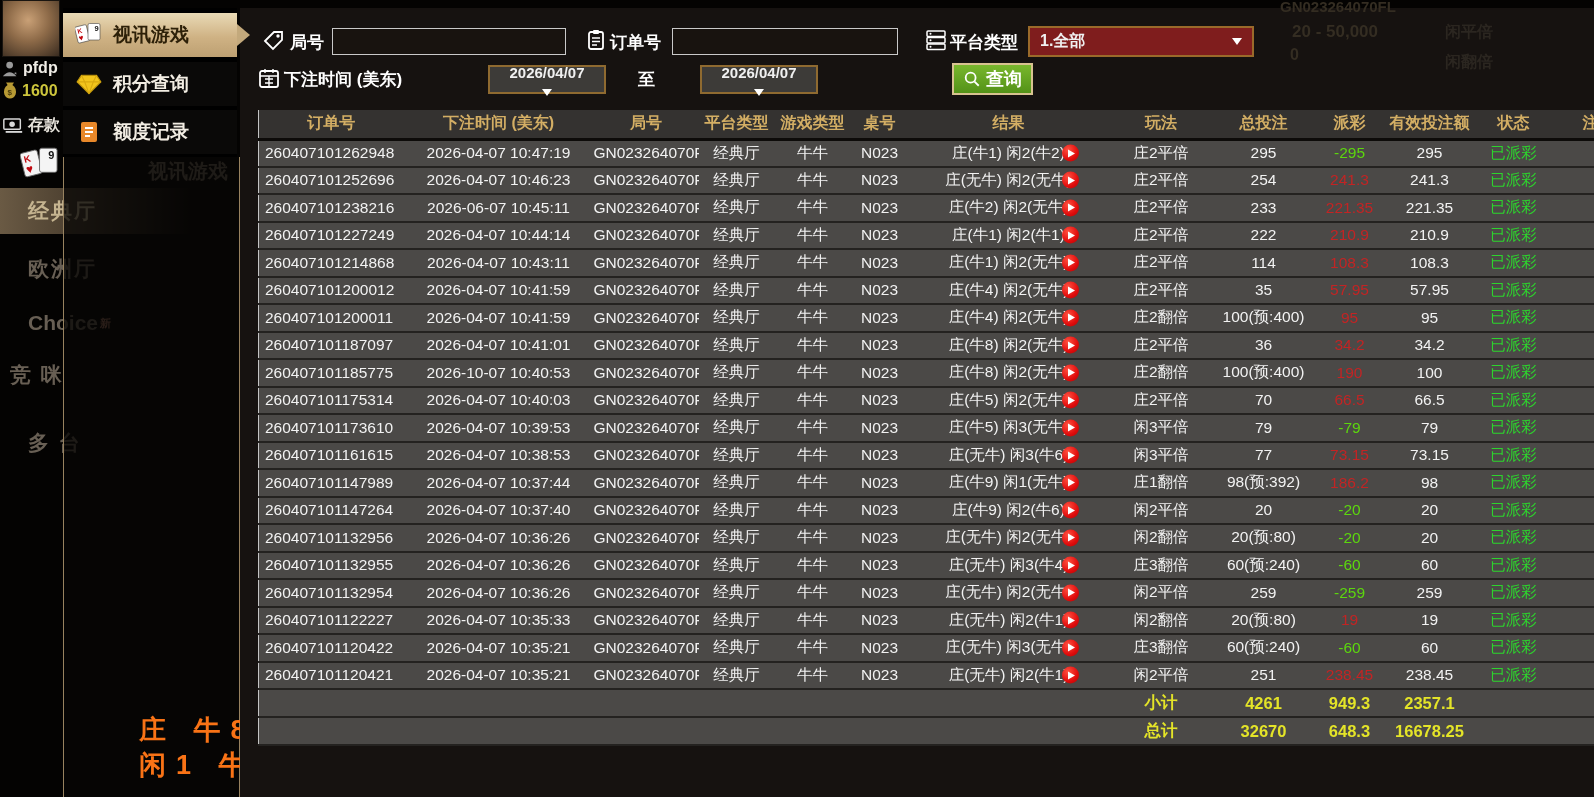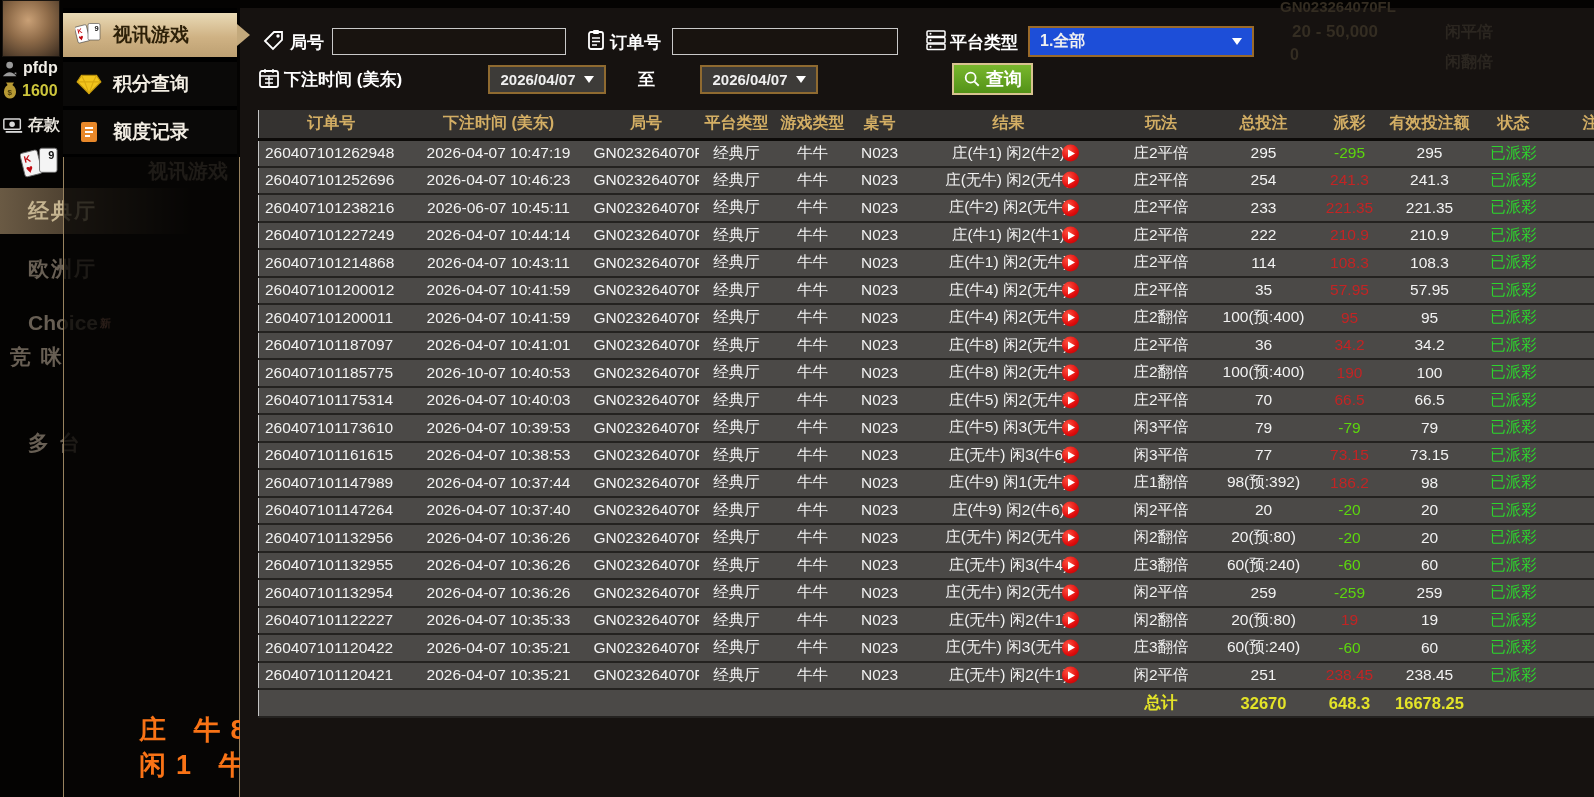--- a/index.html
+++ b/index.html
@@ -44,26 +44,26 @@
             background:#161210; z-index:2; }
 
   
   .artifact{ position:absolute; z-index:4; color:#342d22; font-weight:bold; white-space:nowrap; pointer-events:none;}
 
   
   .f-label{ position:absolute; color:#fff; font-weight:bold; font-size:17px; white-space:nowrap; }
   .f-icon{ position:absolute; width:24px; height:24px; }
   .f-input{ position:absolute; height:27px; background:#18130f; border:1px solid #c9c9c9;
             color:#fff; font-size:15px; padding:0 6px; outline:none; }
-  .f-select{ position:absolute; display:flex; align-items:center; background:#1d4ed8;
+  .f-select{ position:absolute; display:flex; align-items:center; background:#7f1d1d;
              border:2px solid #9a6a2a; color:#f0f0f0; font-size:16px; font-weight:bold;
              padding:0 10px; cursor:pointer; }
   .f-select .caret{ margin-left:auto; border-top:7px solid #fff; border-left:5px solid transparent;
              border-right:5px solid transparent; }
-  .date-box{ background:#3d3b38; border:2px solid #8f6a30; justify-content:center; gap:8px; font-size:15px;}
+  .date-box{ background:#3d3b38; border:2px solid #8f6a30; justify-content:center; gap:8px; font-size:15px;flex-direction:column;}
   .date-box .caret{ margin-left:0; }
   .query-btn{ position:absolute; display:flex; align-items:center; gap:5px; height:32px; padding:0 9px;
               background:linear-gradient(180deg,#79b72d,#539218); border:2px solid #d8c290;
               color:#fff; font-size:18px; font-weight:bold; cursor:pointer;margin-left:32px; }
 
   
   .tbl-wrap{ position:absolute; left:18px; top:102px; width:1340px; }
   table{ border-collapse:collapse; table-layout:fixed; width:1336px; border-left:1px solid #c4c4c4;}
   th{ background:#343230; color:#d3ae64; font-weight:bold; font-size:16px; height:29px;
       border-bottom:3px solid #0d0b09; white-space:nowrap; overflow:hidden; }
@@ -132,21 +132,21 @@
     <div class="hall hall-hot" style="top:188px;">
         <span>经典厅</span>
       </div>
     <div class="hall" style="top:300px; letter-spacing:0;">
         <span>Choice</span>
         <span class="hall-badge">新</span>
       </div>
     <div class="hall" style="top:246px;">
         <span>欧洲厅</span>
       </div>
-    <div class="hall" style="top:334px;padding-left:10px;">
+    <div class="hall" style="top:352px;padding-left:10px;">
         <span>竞 咪</span>
       </div>
     <div class="hall" style="top:420px;">
         <span>多 台</span>
       </div>
   </div>
 
   <div class="dim-panel">
     <div class="faint-card" style="left:75px; top:555px;">庄 牛8</div>
     <div class="faint-card" style="left:75px; top:590px;">闲1 牛1</div>
@@ -578,20 +578,29 @@
               <td>251</td>
               <td class="pos">238.45</td>
               <td>238.45</td>
               <td class="c-status">已派彩</td>
               <td></td>
             </tr>
           </tbody>
         <tbody>
           <tr class="sum-row">
             <td colspan="7"></td>
+            <td>小计</td>
+            <td>4261</td>
+            <td>949.3</td>
+            <td>2357.1</td>
+            <td></td>
+              <td></td>
+          </tr>
+          <tr class="sum-row">
+            <td colspan="7"></td>
             <td>总计</td>
             <td>32670</td>
             <td>648.3</td>
             <td>16678.25</td>
             <td></td>
               <td></td>
           </tr>
         </tbody>
       </table>
     </div>

